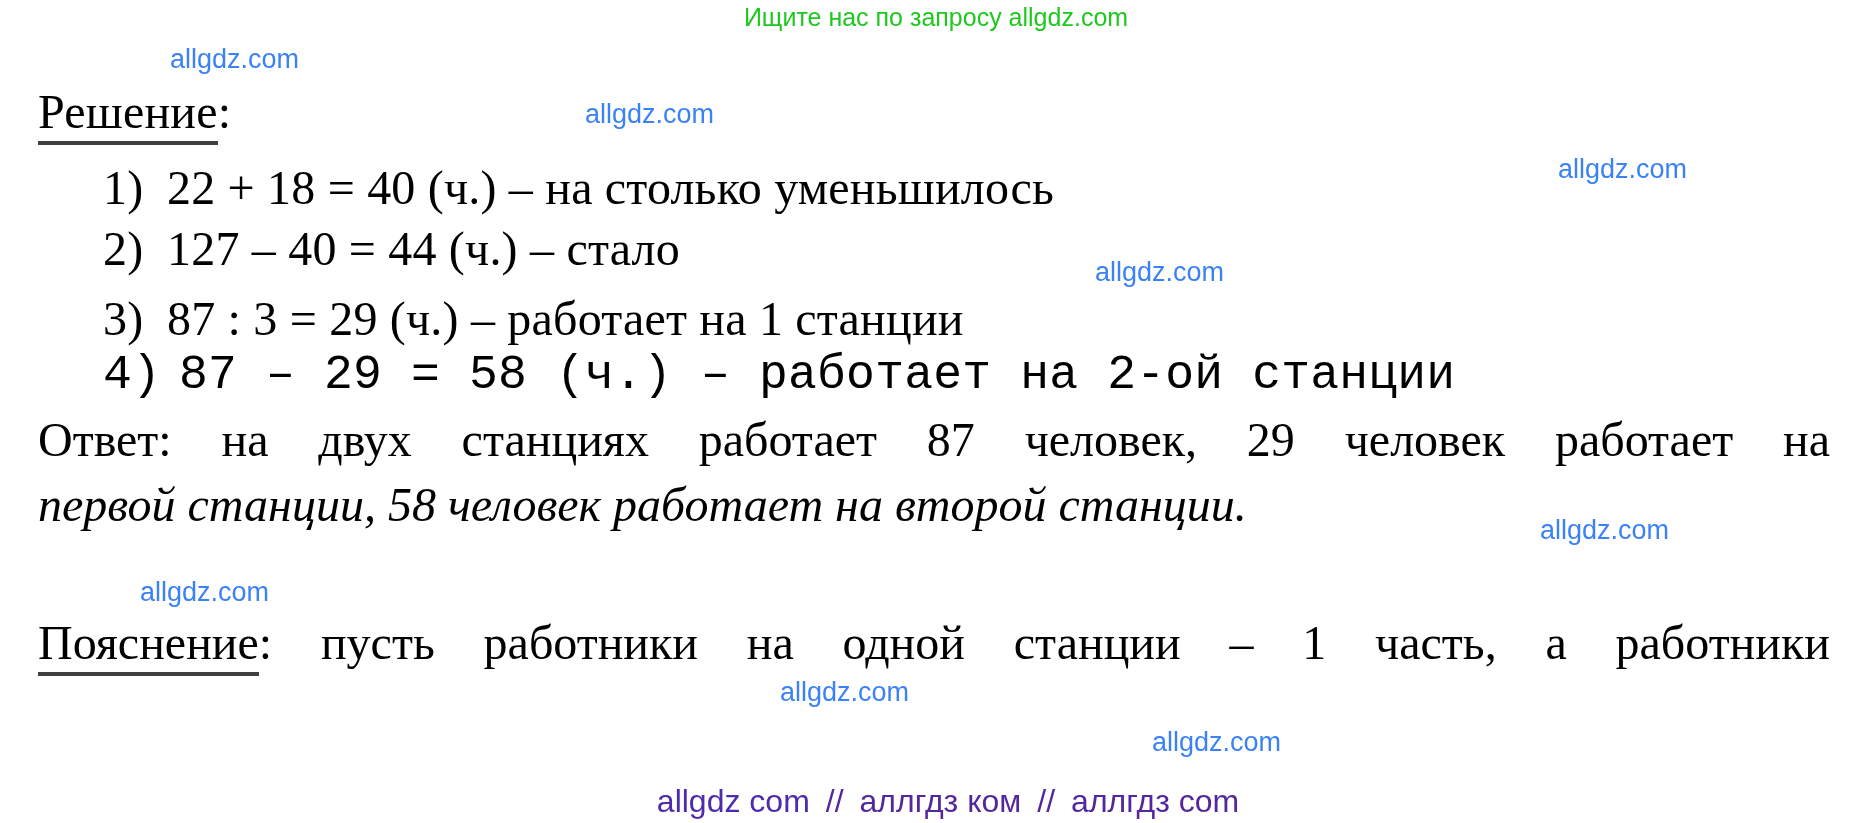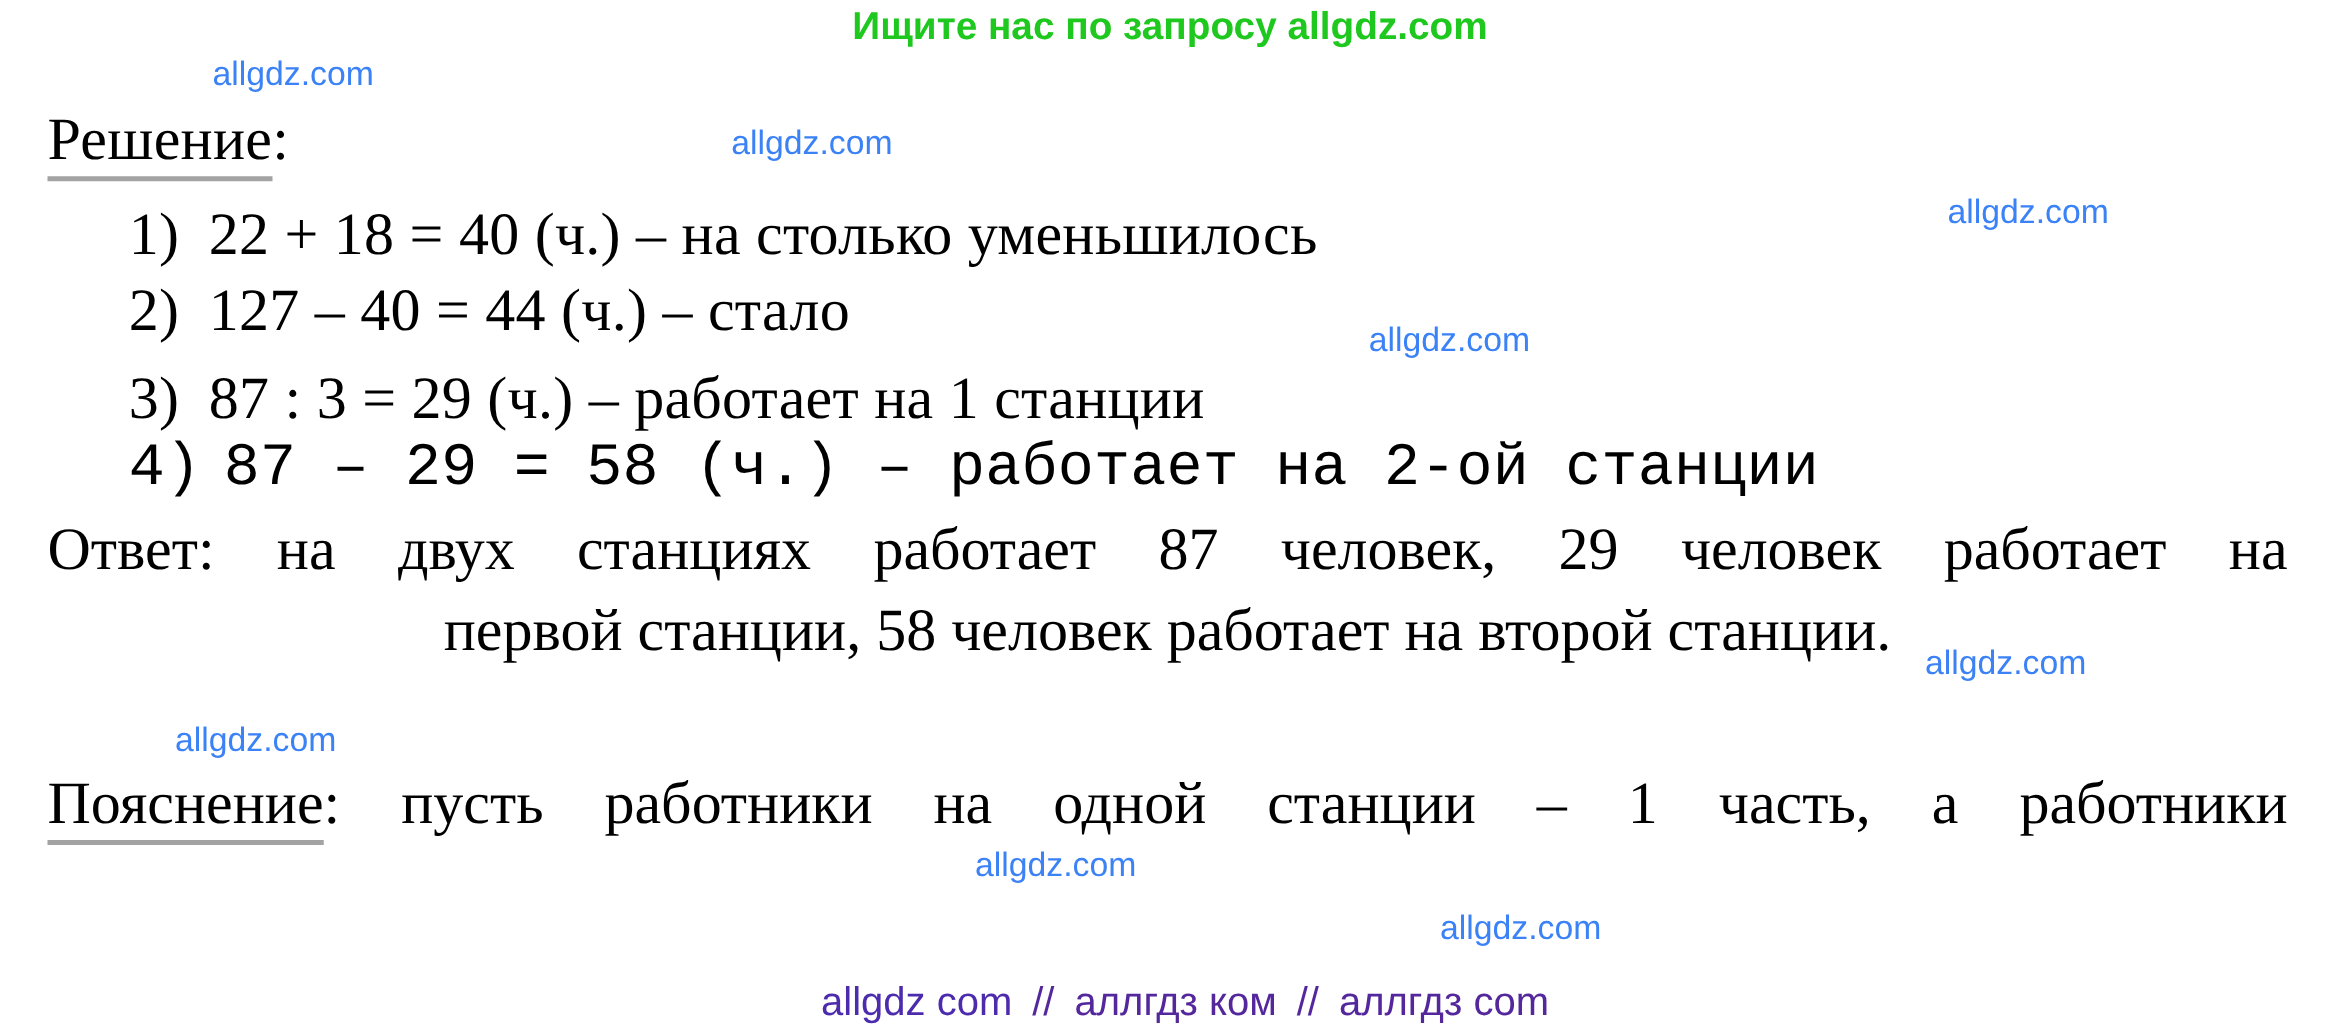--- a/index.html
+++ b/index.html
@@ -8,21 +8,21 @@
     position: relative;
     background: #ffffff;
     overflow: hidden;
     font-family: "Liberation Serif", serif;
     color: #000;
   }
   .green-header {
     position: absolute; top: 3px; left: 0; width: 100%;
     text-align: center;
     font-family: "Liberation Sans", sans-serif;
-    font-size: 31px; font-weight: 700;
+    font-size: 25px; font-weight: 400;
     color: #1ec81e;
     white-space: nowrap;
   }
   .wm {
     position: absolute;
     font-family: "Liberation Sans", sans-serif;
     font-size: 27px; color: #3b82f6;
     white-space: nowrap;
     text-align: center;
   }
@@ -35,42 +35,42 @@
   .wm7 { left: 780px;  top: 677px; }
   .wm8 { left: 1152px; top: 727px; }
   .serif-line {
     position: absolute;
     font-size: 48px; line-height: 1;
     white-space: nowrap;
     letter-spacing: 0.2px;
   }
   .heading { left: 38px; top: 88px; }
   .u-label {
-    border-bottom: 4px solid #a3a3a3;
+    border-bottom: 4px solid #404040;
     padding-bottom: 3px;
   }
   .step { left: 103px; }
   .step-1 { top: 164px; }
   .step-2 { top: 225px; }
   .step-3 { top: 295px; }
   .step-4 { top: 351px; font-family: Liberation Mono, monospace; }
   .step-num { display: inline-block; min-width: 46px; margin-right: 18px; }
   .para {
     position: absolute;
     left: 38px; width: 1792px;
     font-size: 48px;
   }
   .answer-block { top: 407px; line-height: 65px; }
   .explain-block { top: 607px; line-height: 72px; }
   .line-justified {
     text-align: justify;
     text-align-last: justify;
     white-space: normal;
   }
-  .line-left { text-align: center; white-space: nowrap; }
+  .line-left { text-align: left; white-space: nowrap; font-style: italic; }
   .footer {
     position: absolute; top: 783px; left: 12px; width: 100%;
     text-align: center;
     font-family: "Liberation Sans", sans-serif;
     font-size: 32px;
     color: #54289c;
     white-space: nowrap;
   }
   .footer .sep { margin: 0 16px; color: #54289c; }
   .footer .seg { color: #54289c; }

